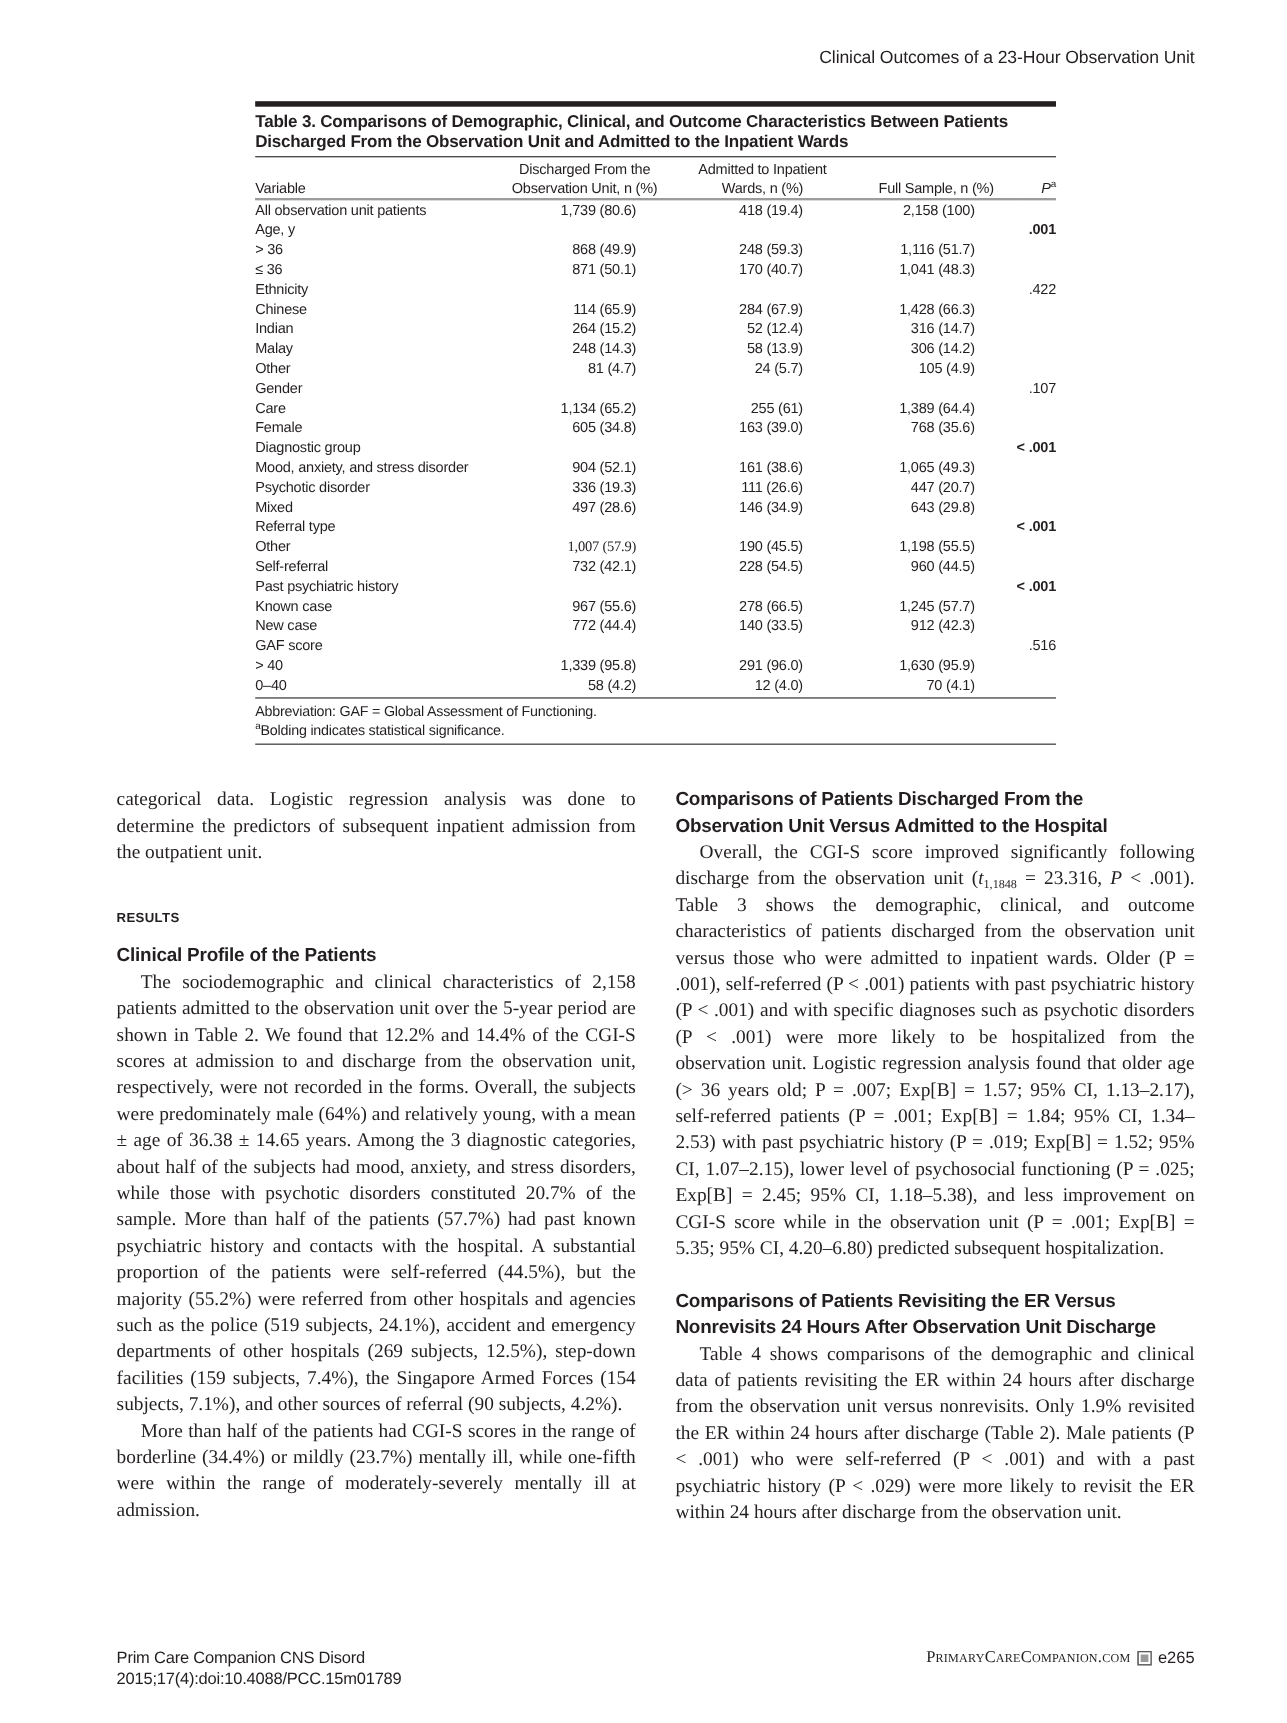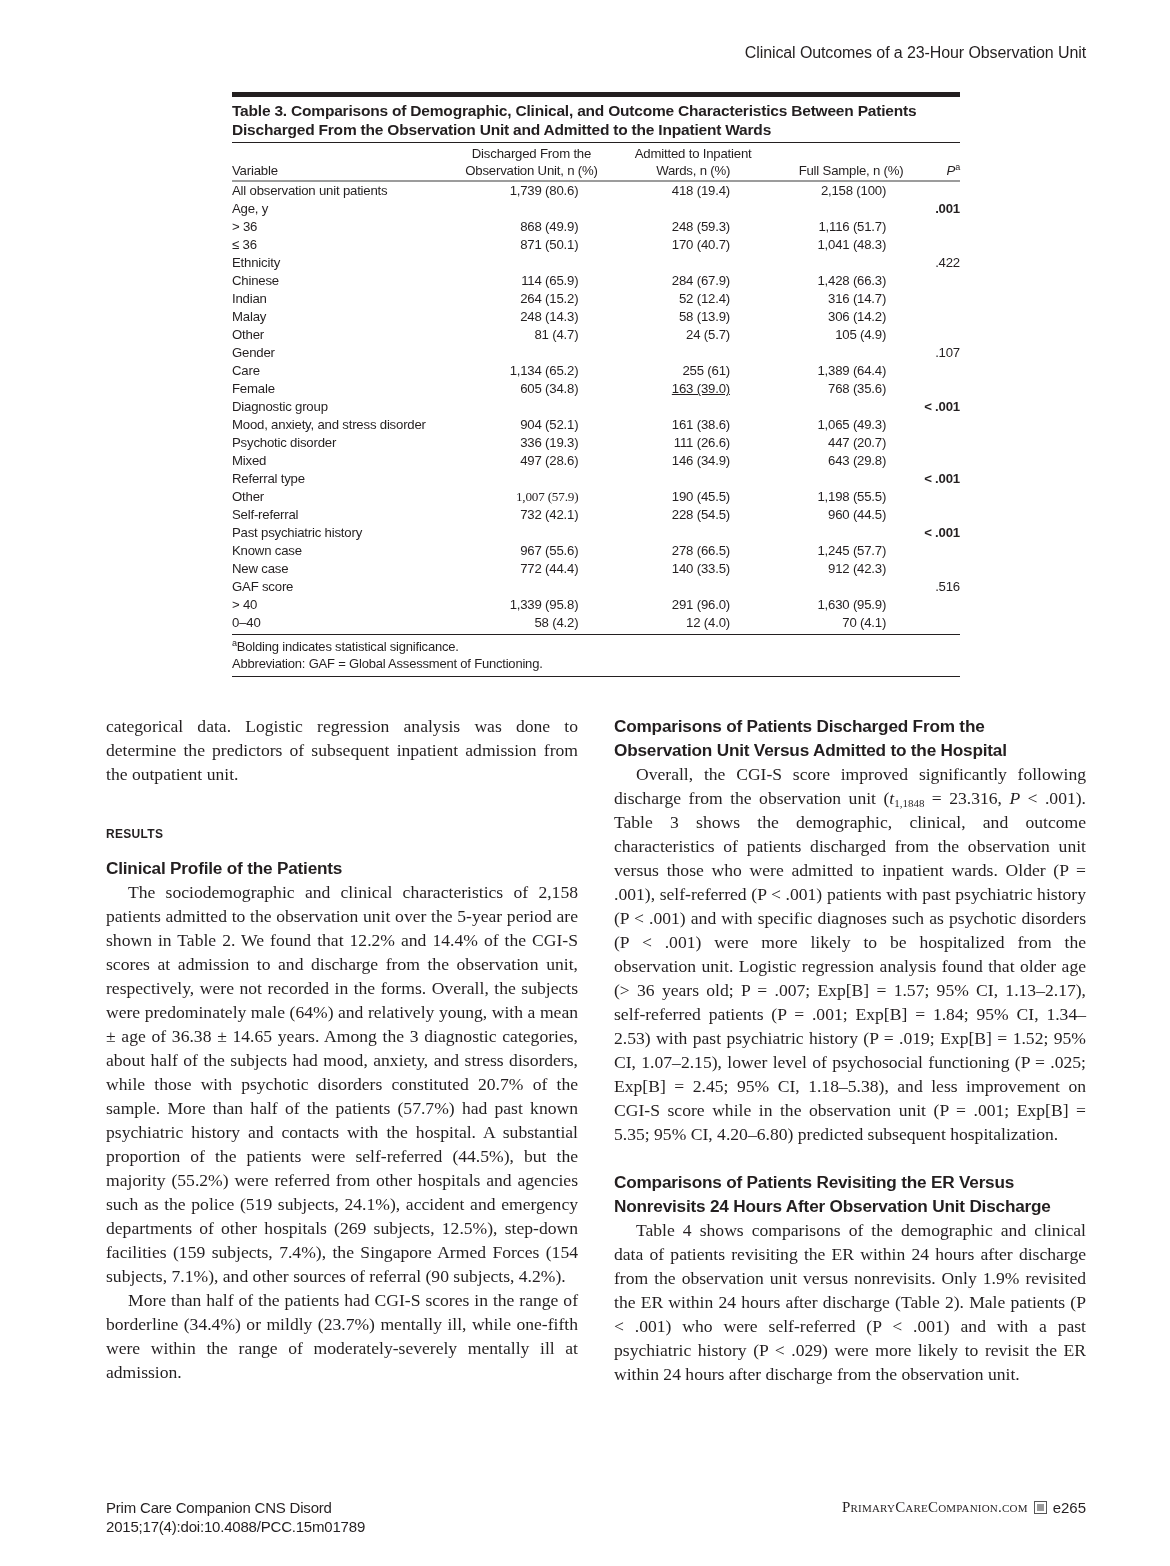--- a/index.html
+++ b/index.html
@@ -140,21 +140,21 @@
         <tr>
           <td class="c-var indent">Care</td>
           <td class="c-num c1" style="padding-right: 30px;">1,134 (65.2)</td>
           <td class="c-num c2" style="padding-right: 48px;">255 (61)</td>
           <td class="c-num c3" style="padding-right: 38px;">1,389 (64.4)</td>
           <td class="cp"></td>
         </tr>
         <tr>
           <td class="c-var indent">Female</td>
           <td class="c-num c1" style="padding-right: 30px;">605 (34.8)</td>
-          <td class="c-num c2" style="padding-right: 48px; text-decoration: underline;">163 (39.0)</td>
+          <td class="c-num c2" style="padding-right: 48px;">163 (39.0)</td>
           <td class="c-num c3" style="padding-right: 38px;">768 (35.6)</td>
           <td class="cp"></td>
         </tr>
         <tr>
           <td class="c-var">Diagnostic group</td>
           <td class="c-num c1" style="padding-right: 30px;"></td>
           <td class="c-num c2" style="padding-right: 48px;"></td>
           <td class="c-num c3" style="padding-right: 38px;"></td>
           <td class="cp bold">&lt; .001</td>
         </tr>
@@ -238,22 +238,22 @@
         <tr>
           <td class="c-var indent">0–40</td>
           <td class="c-num c1" style="padding-right: 30px;">58 (4.2)</td>
           <td class="c-num c2" style="padding-right: 48px; text-align: right;">12 (4.0)</td>
           <td class="c-num c3" style="padding-right: 38px;">70 (4.1)</td>
           <td class="cp"></td>
         </tr>
       </tbody>
   </table>
   <div class="table-foot">
+    <div>Abbreviation: GAF = Global Assessment of Functioning.</div>
     <div><sup>a</sup><span>Bolding indicates statistical significance.</span></div>
-    <div>Abbreviation: GAF = Global Assessment of Functioning.</div>
   </div>
 </div>
 
 <div class="col col-left serif">
   <p>categorical data. Logistic regression analysis was done to determine the predictors of subsequent inpatient admission from the outpatient unit.</p>
   <div class="h1 sans">RESULTS</div>
   <div class="h2 sans">Clinical Profile of the Patients</div>
   <p class="ind">The sociodemographic and clinical characteristics of 2,158 patients admitted to the observation unit over the 5-year period are shown in Table 2. We found that 12.2% and 14.4% of the CGI-S scores at admission to and discharge from the observation unit, respectively, were not recorded in the forms. Overall, the subjects were predominately male (64%) and relatively young, with a mean ± age of 36.38 ± 14.65 years. Among the 3 diagnostic categories, about half of the subjects had mood, anxiety, and stress disorders, while those with psychotic disorders constituted 20.7% of the sample. More than half of the patients (57.7%) had past known psychiatric history and contacts with the hospital. A substantial proportion of the patients were self-referred (44.5%), but the majority (55.2%) were referred from other hospitals and agencies such as the police (519 subjects, 24.1%), accident and emergency departments of other hospitals (269 subjects, 12.5%), step-down facilities (159 subjects, 7.4%), the Singapore Armed Forces (154 subjects, 7.1%), and other sources of referral (90 subjects, 4.2%).</p>
   <p class="ind">More than half of the patients had CGI-S scores in the range of borderline (34.4%) or mildly (23.7%) mentally ill, while one-fifth were within the range of moderately-severely mentally ill at admission.</p>
 </div>

